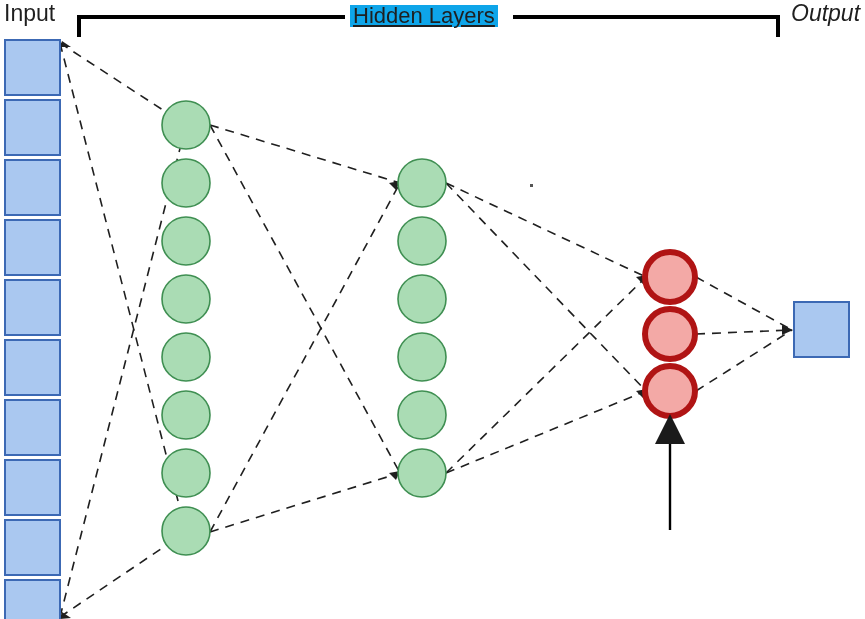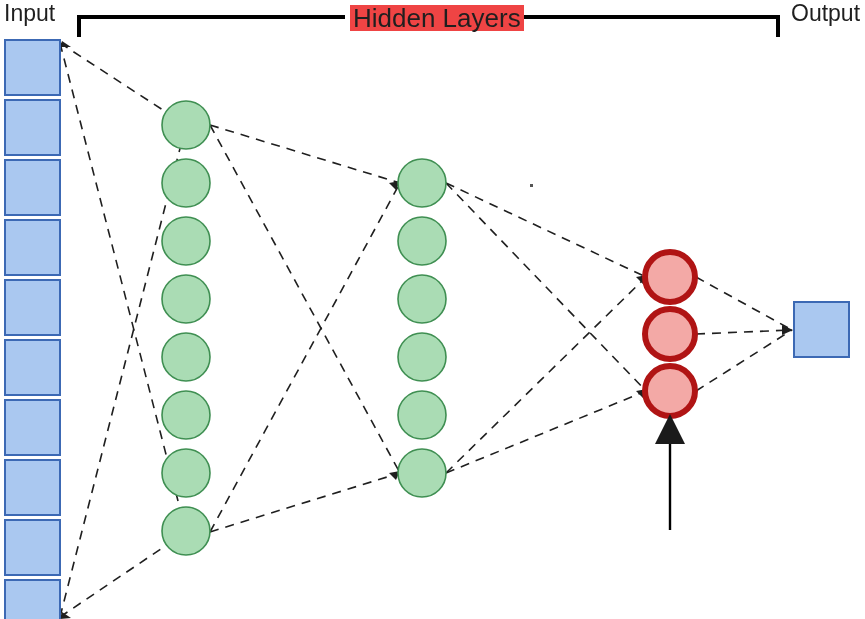--- a/index.html
+++ b/index.html
@@ -31,28 +31,30 @@
     line-height: 1;
   }
   #label-input {
     left: 4px;
     top: 2px;
     font-size: 23px;
   }
   #label-hidden {
     left: 350px;
     top: 5px;
-    font-size: 26px;
-    background: #ef4444;
+    font-size: 22px;
+    background: #0ea5e9;
     padding: 0 3px;
+    text-decoration: underline;
   }
   #label-output {
     left: 791px;
     top: 2px;
     font-size: 23px;
+    font-style: italic;
   }
   #label-embeddings {
     left: 577px;
     top: 526px;
     font-size: 31px;
   }
 </style>
 </head>
 <body>
 

